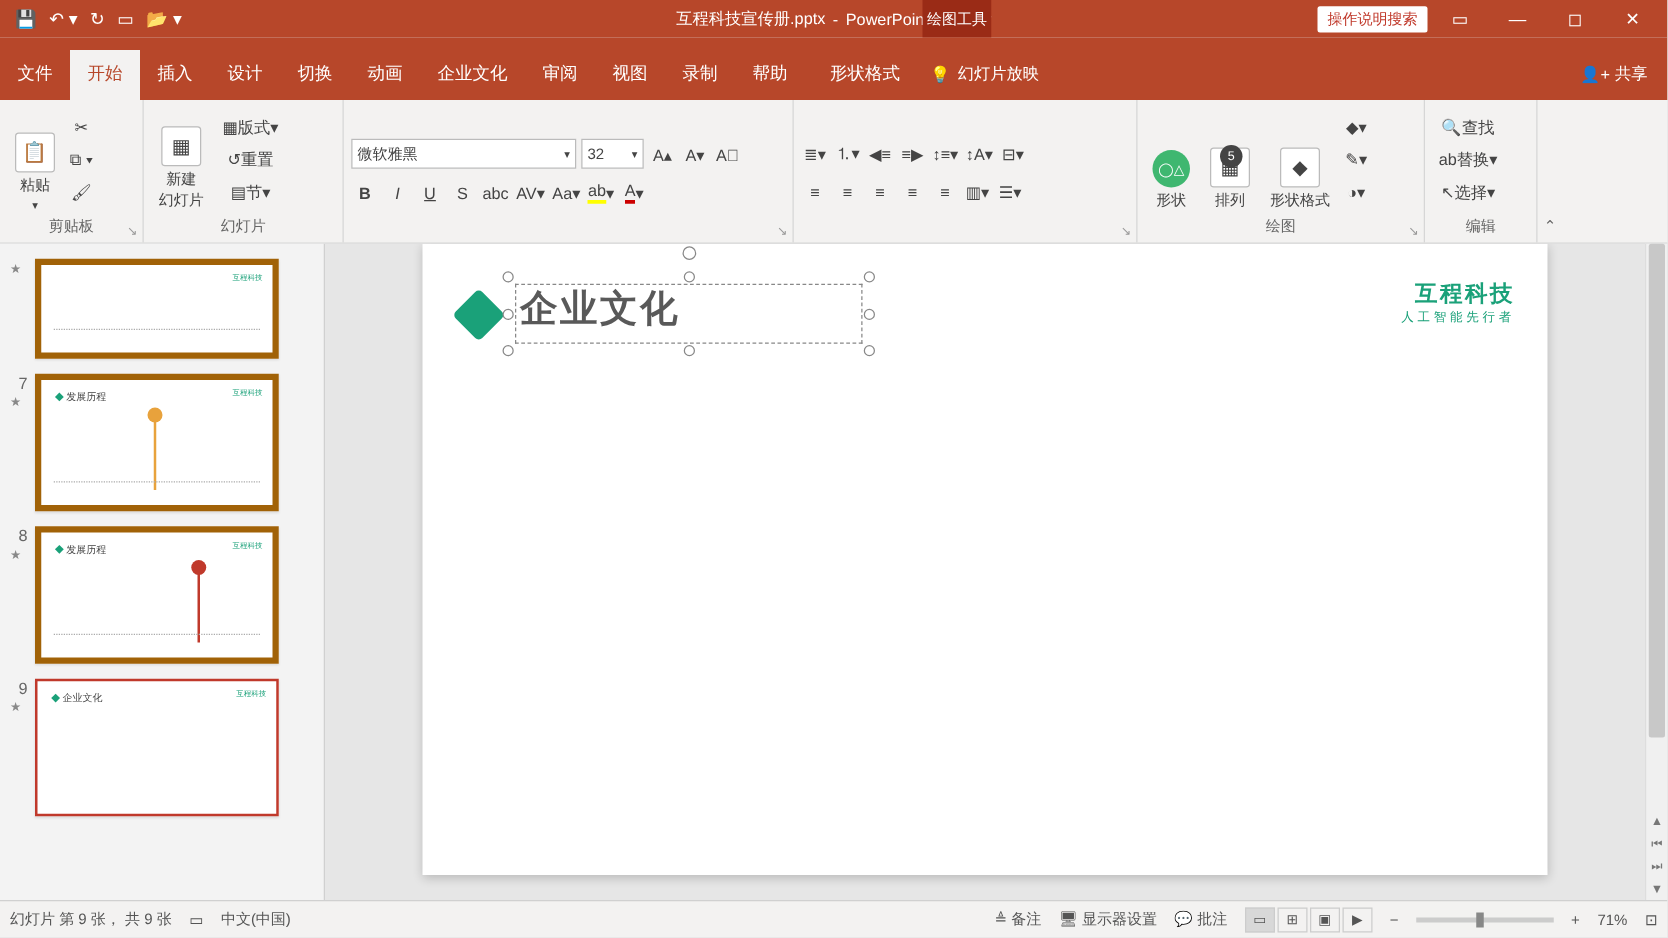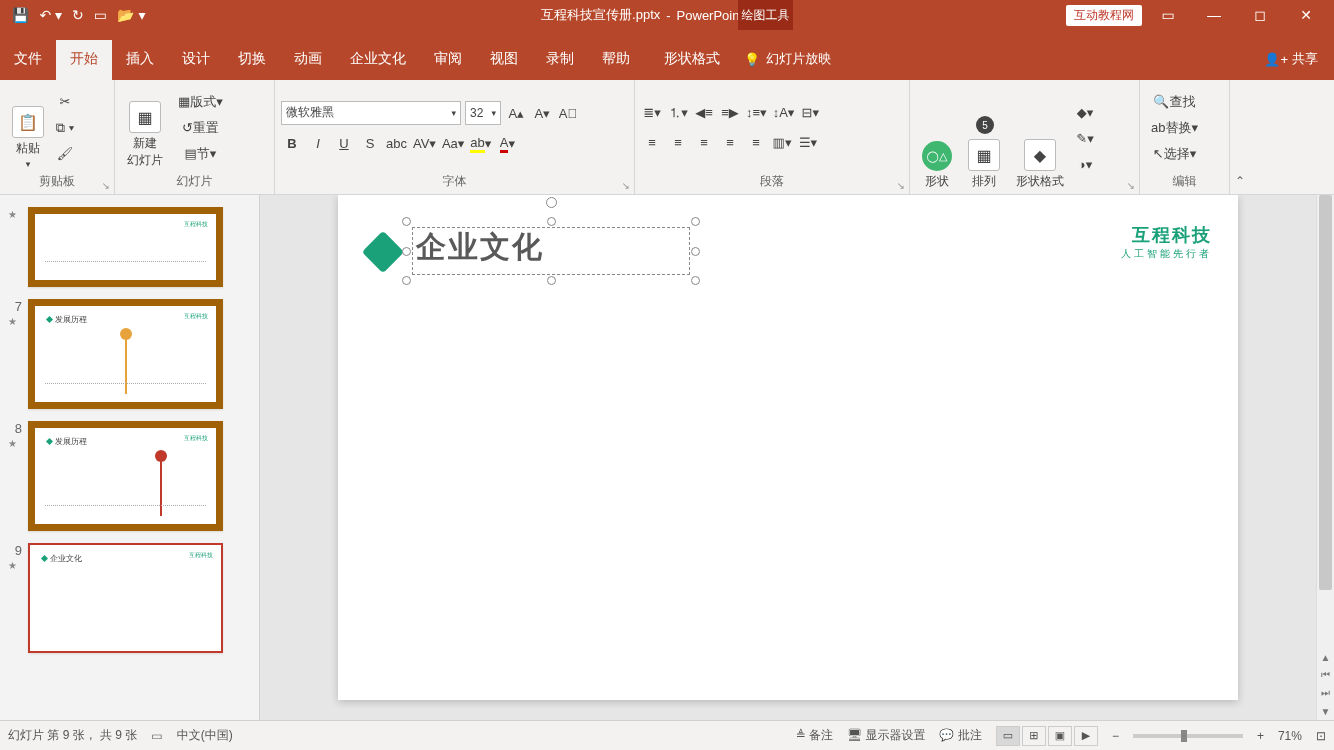--- a/index.html
+++ b/index.html
@@ -27,21 +27,21 @@
 .col { display:flex; flex-direction:column; gap:4px; justify-content:center; }
 .row { display:flex; gap:4px; align-items:flex-end; }
 .smbtn { min-width:22px; height:22px; display:flex; align-items:center; justify-content:center; border:1px solid transparent; font-size:13px; }
 .combo { height:24px; border:1px solid #bbb; background:#fff; display:flex; align-items:center; padding:0 4px; }
 .collapse { width:20px; border:none; display:flex; align-items:flex-end; justify-content:center; color:#666; padding-bottom:6px; }
 .workspace { display:flex; height:525px; background:#e6e6e6; }
 .thumbs { width:260px; background:#f3f3f3; border-right:1px solid #d0d0d0; overflow-y:scroll; padding:6px 0; }
 .thumb { display:flex; padding:6px 8px; gap:6px; }
 .thumb .num { width:14px; font-size:13px; color:#666; text-align:right; }
 .thumb .star { font-size:10px; color:#888; margin-top:2px; }
-.thumb .mini { width:195px; height:110px; background:#fff; border:7px solid #a16207; box-shadow:0 1px 2px rgba(0,0,0,.1); position:relative; }
+.thumb .mini { width:195px; height:110px; background:#fff; border:5px solid #a16207; box-shadow:0 1px 2px rgba(0,0,0,.1); position:relative; }
 .thumb.sel .mini { border:2px solid #c0392b; }
 .mini .tt { position:absolute; left:12px; top:8px; font-size:8px; color:#444; display:flex; align-items:center; gap:3px; }
 .mini .tt .d { width:5px; height:5px; background:#1aa179; transform:rotate(45deg); }
 .mini .logo2 { position:absolute; right:8px; top:6px; font-size:6px; color:#1aa179; }
 .mini .dots { position:absolute; left:10px; right:10px; bottom:18px; border-top:1px dotted #aaa; }
 .editor { flex:1; display:flex; align-items:flex-start; justify-content:center; overflow:auto; }
 .slide { width:900px; height:505px; background:#fff; margin-top:0; box-shadow:0 2px 8px rgba(0,0,0,.2); position:relative; }
 .sel-txt { position:absolute; left:68px; top:26px; width:290px; height:60px; }
 .sel-txt .box { position:absolute; inset:6px; border:1px dashed #888; background:#fff; }
 .handle { position:absolute; width:9px; height:9px; border:1px solid #888; background:#fff; border-radius:50%; }
@@ -79,21 +79,21 @@
     <span>▭</span>
     <span>📂 ▾</span>
   </div>
   <div class="center">
     <span>互程科技宣传册.pptx</span>
     <span>-</span>
     <span>PowerPoint Preview</span>
   </div>
   <div class="ctx">绘图工具</div>
   <div class="right">
-    <span class="badge">互动教程网</span>
+    <span class="badge">操作说明搜索</span>
     <span class="winbtn">▭</span>
     <span class="winbtn">—</span>
     <span class="winbtn">◻</span>
     <span class="winbtn">✕</span>
   </div>
 </div>
 
 <div class="tabrow">
   <div class="tab">文件</div>
   <div class="tab active">开始</div>
@@ -152,42 +152,41 @@
   </div>
 
   <div class="group" style="width:360px">
     <div class="body">
         <div class="col" style="gap:8px;width:100%">
       <div class="row">
         <div class="combo" style="width:180px">
               <span>微软雅黑</span>
               <span style="margin-left:auto;font-size:9px">▾</span>
             </div>
-        <div class="combo" style="width:36px">
+        <div class="combo" style="width:50px">
               <span>32</span>
               <span style="margin-left:auto;font-size:9px">▾</span>
             </div>
         <span class="smbtn">A▴</span>
         <span class="smbtn">A▾</span>
         <span class="smbtn">A⃠</span>
       </div>
       <div class="row">
         <span class="smbtn" style="font-weight:bold">B</span>
         <span class="smbtn" style="font-style:italic">I</span>
         <span class="smbtn" style="text-decoration:underline">U</span>
         <span class="smbtn">S</span>
         <span class="smbtn">abc</span>
         <span class="smbtn">AV▾</span>
         <span class="smbtn">Aa▾</span>
         <span class="smbtn"><span style="border-bottom:3px solid #ff0">ab</span>▾</span>
         <span class="smbtn"><span style="border-bottom:3px solid #c00">A</span>▾</span>
       </div>
     </div>
       </div>
-    <div class="label">字体</div>
     <span class="corner">↘</span>
   </div>
 
   <div class="group" style="width:275px">
     <div class="body">
         <div class="col" style="gap:8px;width:100%">
       <div class="row">
         <span class="smbtn">≣▾</span>
         <span class="smbtn">⒈▾</span>
         <span class="smbtn">◀≡</span>
@@ -200,21 +199,20 @@
         <span class="smbtn">≡</span>
         <span class="smbtn">≡</span>
         <span class="smbtn">≡</span>
         <span class="smbtn">≡</span>
         <span class="smbtn">≡</span>
         <span class="smbtn">▥▾</span>
         <span class="smbtn">☰▾</span>
       </div>
     </div>
       </div>
-    <div class="label">段落</div>
     <span class="corner">↘</span>
   </div>
 
   <div class="group" style="width:230px;position:relative">
     <div class="body">
       <div class="vbtn">
           <div class="shape-hi">◯△</div>
           <span>形状</span>
         </div>
       <div class="vbtn">
@@ -225,20 +223,21 @@
           <div class="ico">◆</div>
           <span>形状格式</span>
         </div>
       <div class="col">
         <span class="smbtn">◆▾</span>
         <span class="smbtn">✎▾</span>
         <span class="smbtn">◑▾</span>
       </div>
     </div>
     <div class="badge5" style="left:66px;top:36px">5</div>
+    <div class="label">绘图</div>
     <span class="corner">↘</span>
   </div>
 
   <div class="group" style="width:90px">
     <div class="body">
         <div class="col">
       <span class="smbtn" style="width:auto;padding:0 4px">🔍 <span>查找</span></span>
       <span class="smbtn" style="width:auto;padding:0 4px">ab <span>替换</span> ▾</span>
       <span class="smbtn" style="width:auto;padding:0 4px">↖ <span>选择</span> ▾</span>
     </div>

